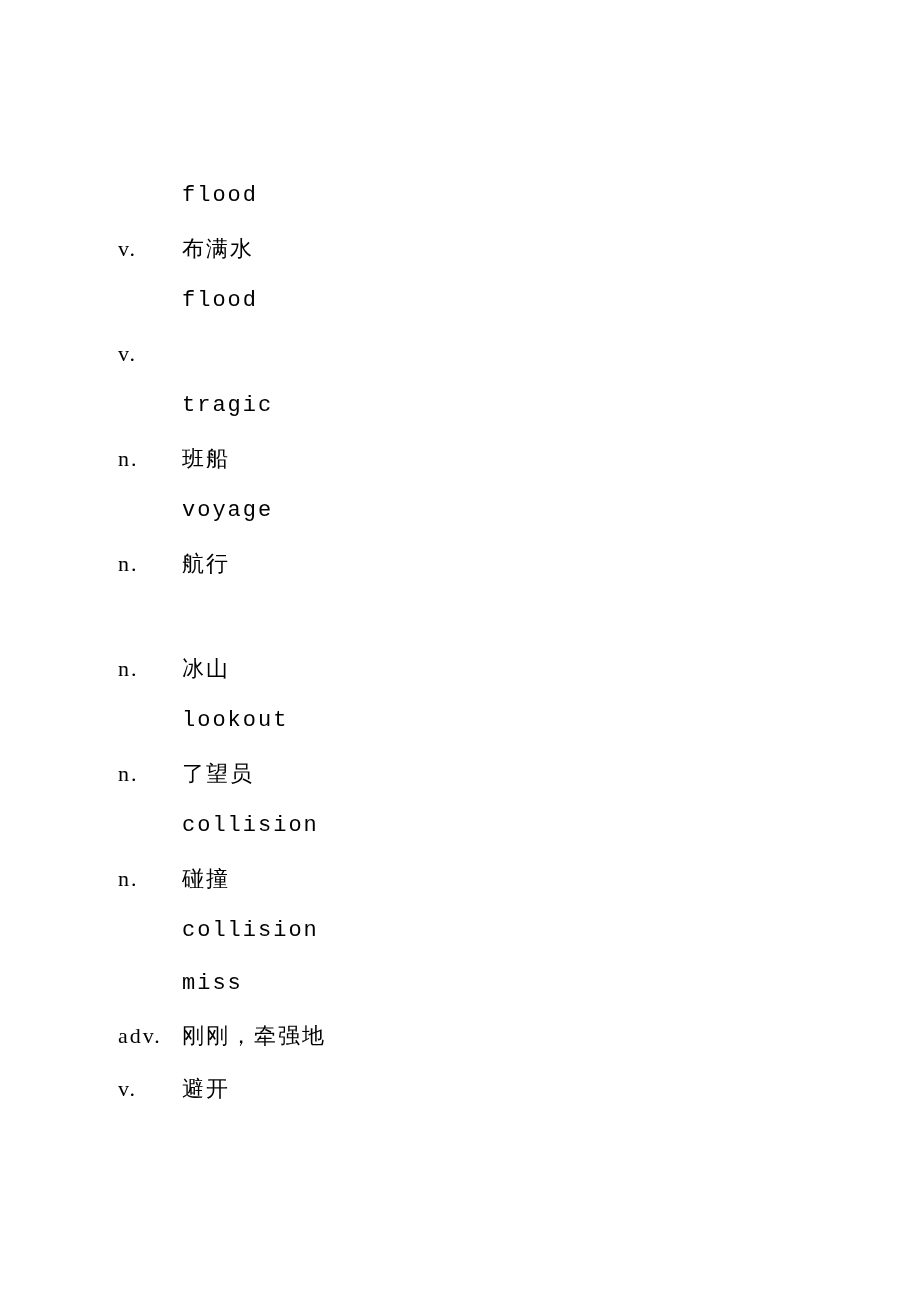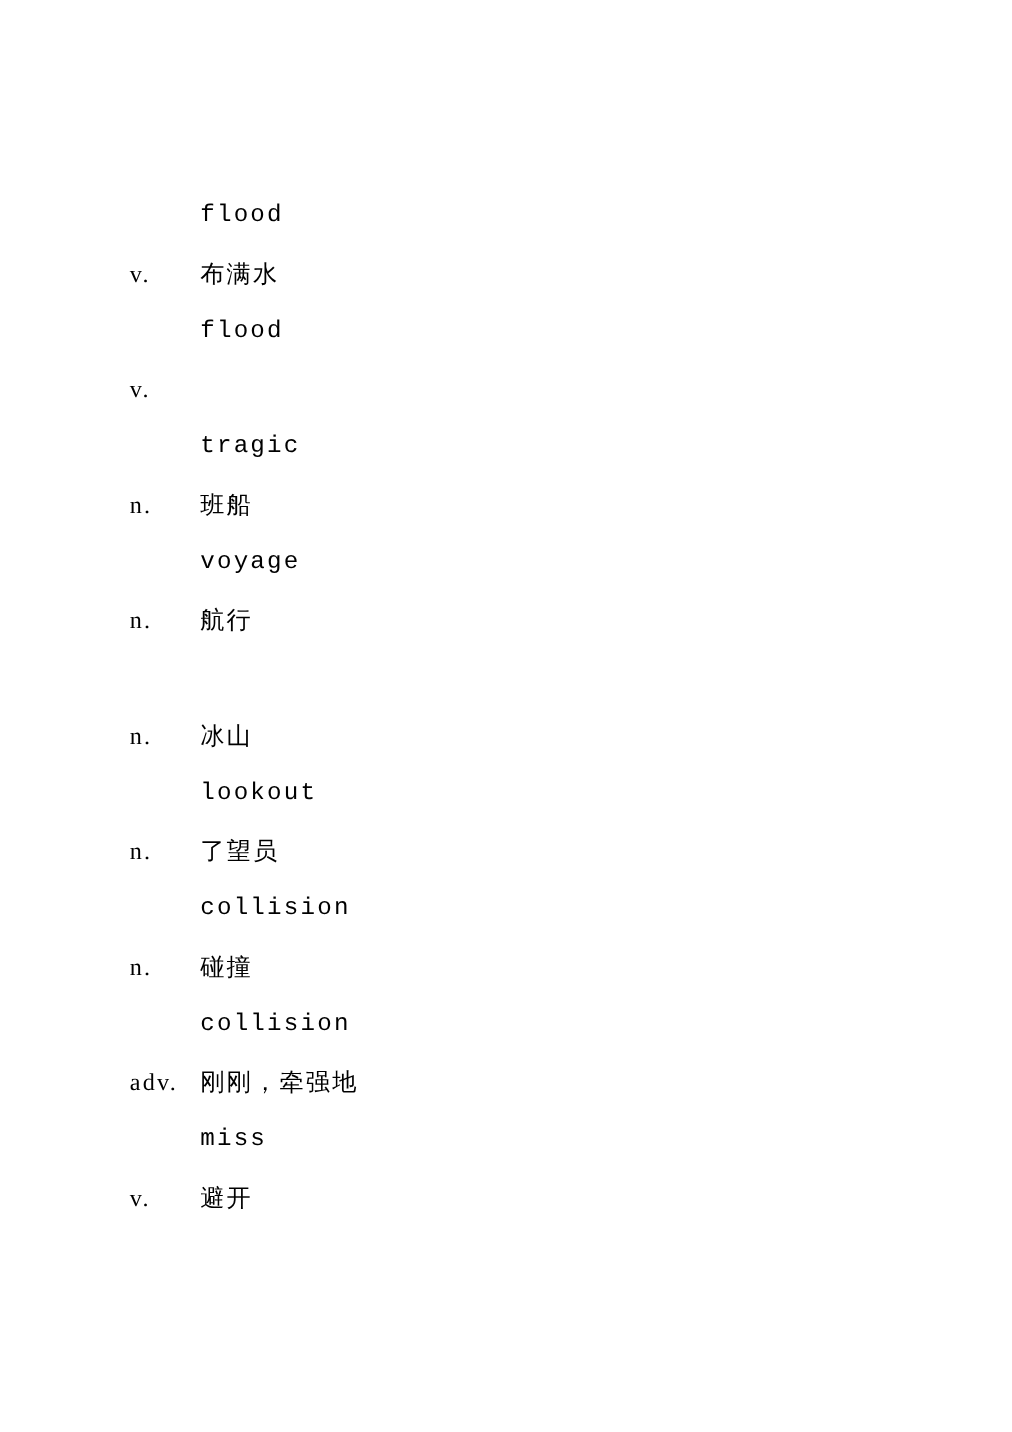--- a/index.html
+++ b/index.html
@@ -98,25 +98,25 @@
   <div class="row">
     <span class="pos">n.</span>
     <span class="def">碰撞</span>
   </div>
 
   <div class="row">
     <span class="pos"></span>
     <span class="word">collision</span>
   </div>
   <div class="row">
-    <span class="pos">adv.</span>
-    <span class="def">刚刚，牵强地</span>
+    <span class="pos"></span>
+    <span class="word">miss</span>
   </div>
 
   <div class="row">
-    <span class="pos"></span>
-    <span class="word">miss</span>
+    <span class="pos">adv.</span>
+    <span class="def">刚刚，牵强地</span>
   </div>
   <div class="row">
     <span class="pos">v.</span>
     <span class="def">避开</span>
   </div>
 </div>
 
 </body></html>

